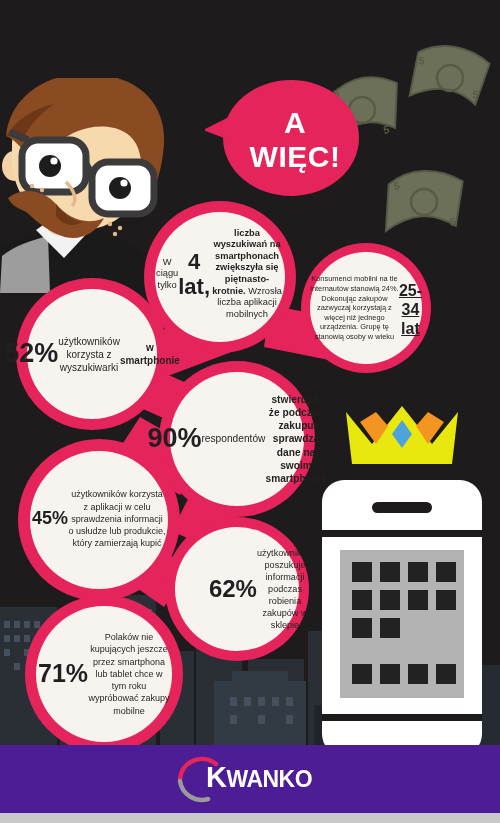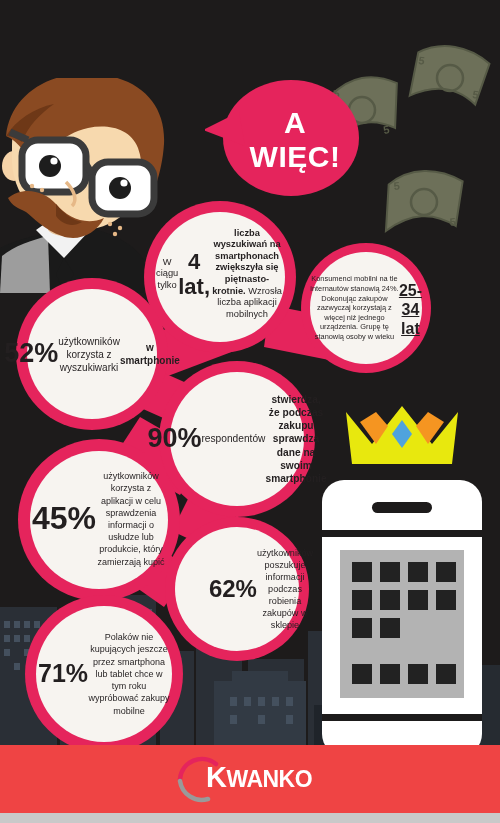--- a/index.html
+++ b/index.html
@@ -53,36 +53,36 @@
   
   #t-4lat   { left:156px; top:210px; width:128px; height:128px; font-size:9.3px; line-height:11.6px; }
   #t-4lat .big { font-size:22px; line-height:25px; margin:1px 0 1px; }
   #t-kons   { left:310px; top:252px; width:112px; height:112px; font-size:7.4px; line-height:9.6px; }
   #t-kons .big { font-size:16px; line-height:19px; margin-top:2px;text-decoration:underline; }
   #t-52     { left:28px; top:290px; width:128px; height:128px; font-size:10px; line-height:13px; }
   #t-52 .big { font-size:27px; line-height:29px; margin-bottom:2px; }
   #t-90     { left:172px; top:374px; width:130px; height:130px; font-size:10.2px; line-height:13.2px; }
   #t-90 .big { font-size:27px; line-height:29px; margin-bottom:2px; }
   #t-45     { left:32px; top:452px; width:134px; height:134px; font-size:9px; line-height:12.2px; }
-  #t-45 .big { font-size:32px; line-height:28px; margin-bottom:2px; }
+  #t-45 .big { font-size:18px; line-height:28px; margin-bottom:2px; }
   #t-62     { left:176px; top:528px; width:122px; height:122px; font-size:9.1px; line-height:12px; }
   #t-62 .big { font-size:24px; line-height:27px; margin-bottom:2px;margin-left:48px; }
   #t-71     { left:38px; top:608px; width:132px; height:132px; font-size:9px; line-height:12.2px; }
   #t-71 .big { font-size:25px; line-height:28px; margin-bottom:2px; }
 
   
   .crown { position:absolute; left:342px; top:400px; width:120px; height:70px; }
 
   
   .phone { position:absolute; left:318px; top:478px; width:168px; height:278px; }
 
   
   .footer {
     position:absolute; left:0; bottom:10px; width:500px; height:68px;
-    background:#ef4444;
+    background:#4c1d95;
     display:flex; align-items:center; justify-content:center;
   }
   .logo-wrap { position:relative; width:200px; height:48px; }
   .logo-text {
     position:absolute; left:56px; top:6px;
     color:#ffffff; font-size:29px; font-weight:bold;
     letter-spacing:-0.5px; font-family:"Liberation Sans", sans-serif;
   }
   .logo-text .small { font-size:23px; }
   .bottom-strip { position:absolute; left:0; bottom:0; width:500px; height:10px; background:#c9c9c9; }

